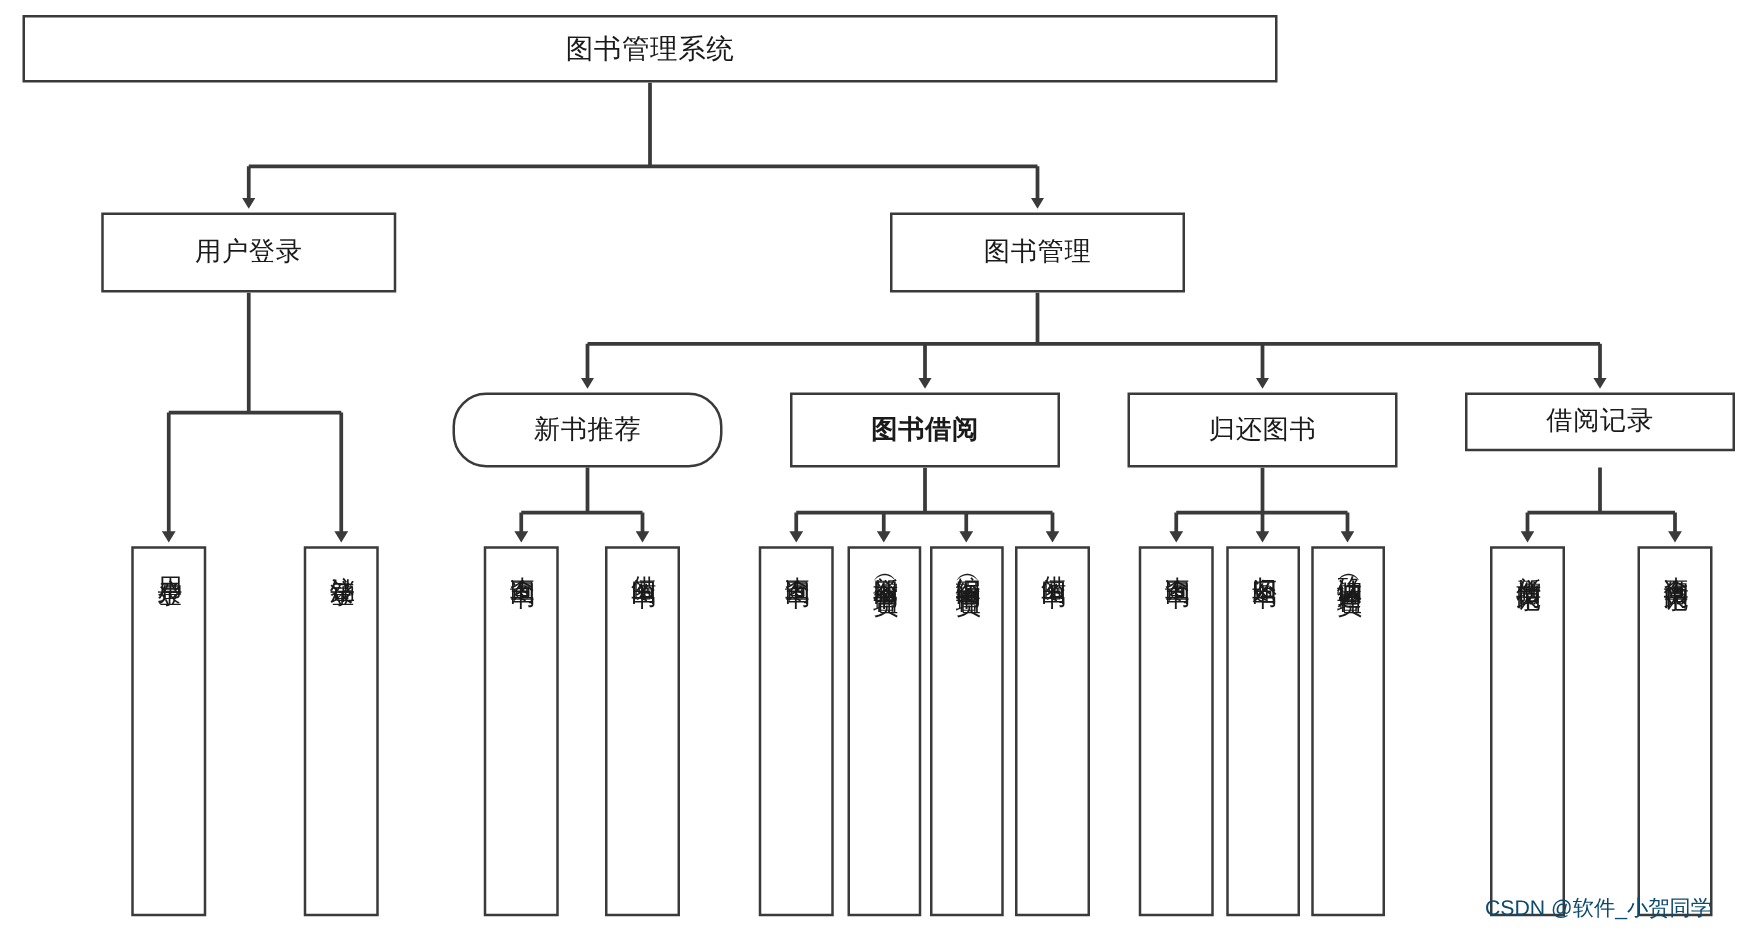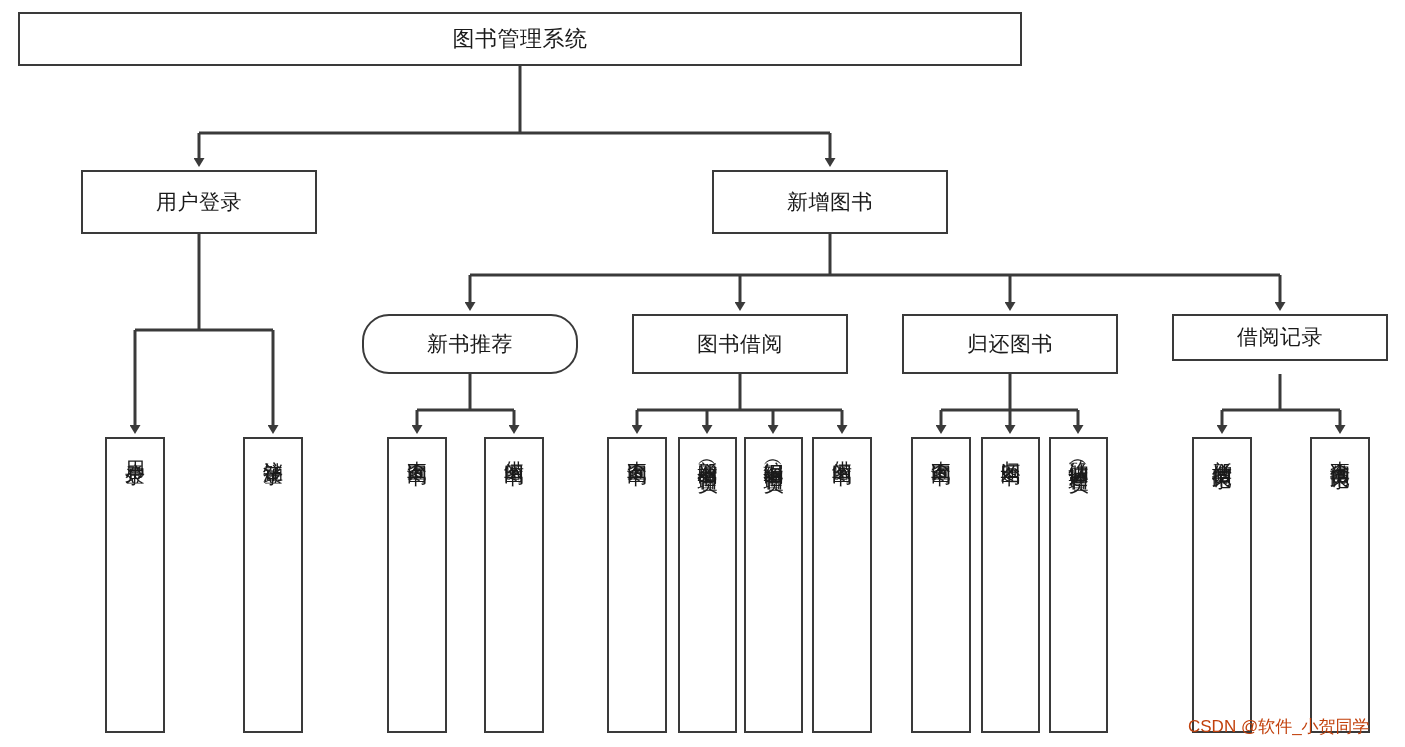--- a/index.html
+++ b/index.html
@@ -57,21 +57,21 @@
   .node.vert .lbl {
     writing-mode: vertical-rl;
     text-orientation: upright;
     font-size: 20px;
     line-height: 1.06;
     letter-spacing: 2px;
     white-space: nowrap;
   }
   .watermark {
     position: absolute;
-    color: #c2410c;
+    color: #0c4a6e;
     font-size: 17px;
     white-space: nowrap;
     left: 1188px;
     top: 715px;
   }
 </style>
 </head>
 <body>
 
 <div id="canvas">
@@ -127,27 +127,27 @@
   </svg>
 
   <div class="node horiz root" style="left:18px; top:12px; width:1004px; height:54px;">
     <span class="lbl">图书管理系统</span>
   </div>
 
   <div class="node horiz" style="left:81px; top:170px; width:236px; height:64px;">
     <span class="lbl">用户登录</span>
   </div>
   <div class="node horiz" style="left:712px; top:170px; width:236px; height:64px;">
-    <span class="lbl">新增图书</span>
+    <span class="lbl">图书管理</span>
   </div>
 
   <div class="node horiz" style="left:362px; top:314px; width:216px; height:60px;border-radius:27px;">
     <span class="lbl">新书推荐</span>
   </div>
-  <div class="node horiz" style="left:632px; top:314px; width:216px; height:60px;">
+  <div class="node horiz" style="left:632px; top:314px; width:216px; height:60px;font-weight:bold;">
     <span class="lbl">图书借阅</span>
   </div>
   <div class="node horiz" style="left:902px; top:314px; width:216px; height:60px;">
     <span class="lbl">归还图书</span>
   </div>
   <div class="node horiz" style="left:1172px; top:314px; width:216px; height:47px;">
     <span class="lbl">借阅记录</span>
   </div>
 
   <div class="node vert" style="left:105px; top:437px; width:60px; height:296px;">

